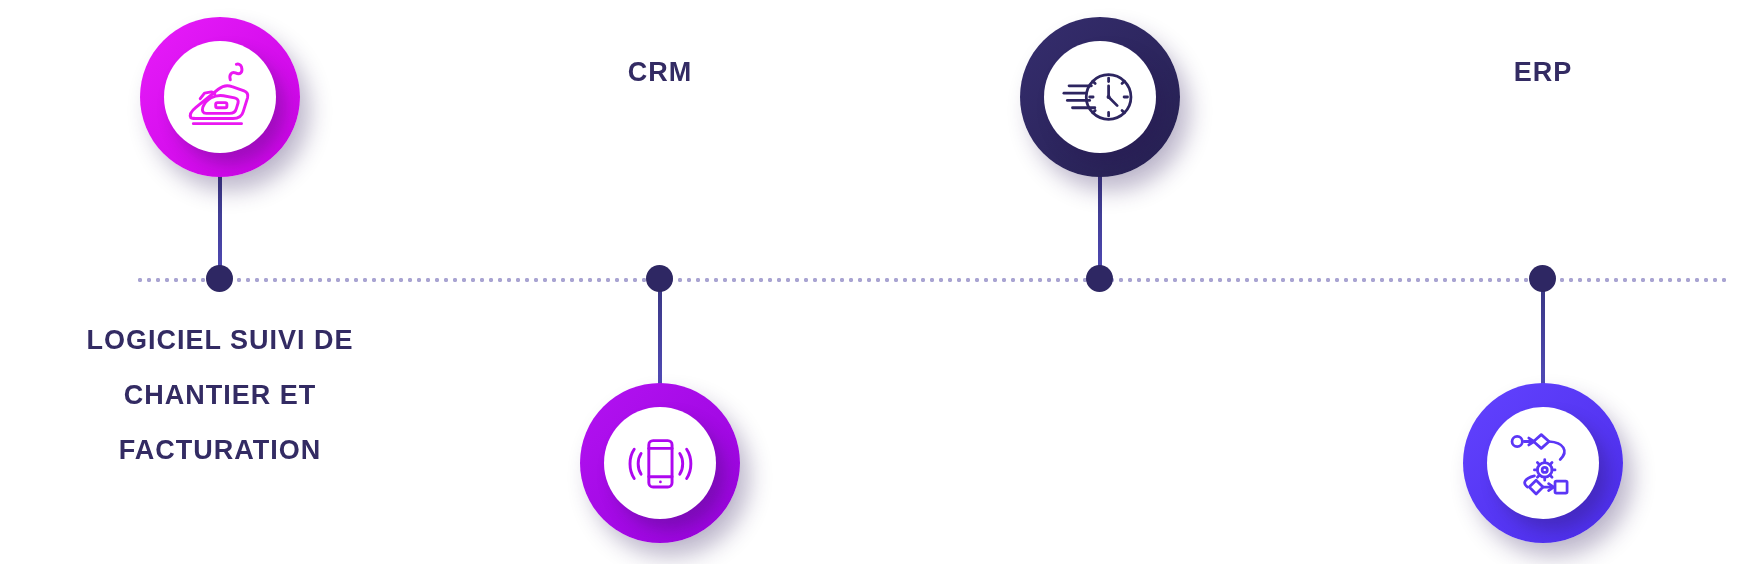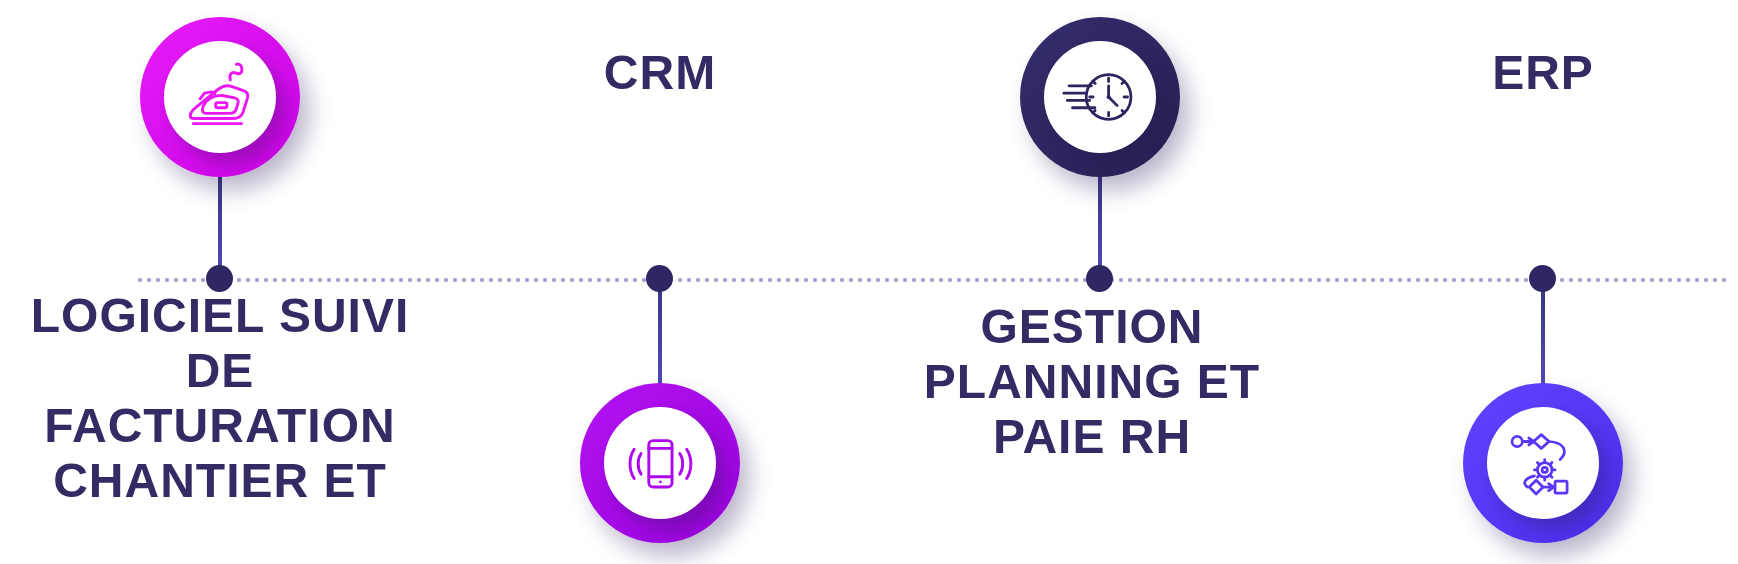--- a/index.html
+++ b/index.html
@@ -49,21 +49,21 @@
   }
   .ring-magenta { background: linear-gradient(135deg, #e81cfa, #c603e2); }
   .ring-purple  { background: linear-gradient(135deg, #b312f2, #9703da); }
   .ring-navy    { background: linear-gradient(135deg, #352d6e, #262051); }
   .ring-violet  { background: linear-gradient(135deg, #6242ff, #4b2de9); }
   .label {
     position: absolute;
     width: 440px;
     text-align: center;
     color: #332b63;
-    font-size: 48px;
+    font-size: 27px;
     font-weight: 700;
     line-height: 55px;
     letter-spacing: 1px;
   }
   svg.icon { display: block; }
 </style>
 </head>
 <body>
 
 <div class="canvas">
@@ -77,24 +77,24 @@
       <svg class="icon" width="86" height="86" viewBox="0 0 100 100" fill="none" stroke="#ea18f2" stroke-width="3.4" stroke-linecap="round" stroke-linejoin="round">
         <path d="M19 81 H75"></path>
         <path d="M16 74 C14 70 17 66 22 62 L48 41 C53 37 59 36 64 38 L78 43 C82 44.5 83 47 82 51 L77 67 C75.5 72.5 71 75 65 75 L22 75 C18.5 75 16.8 74.8 16 74 Z"></path>
         <path d="M30 62 C34 52 44 47 54 48.5 L67 51 C70.5 51.7 71.8 54 71 57 L69 63.5 C68 67.5 65 69 61 69 L34 69 C30 69 28.8 66 30 62 Z"></path>
         <rect x="45" y="56.5" width="13" height="6" rx="2"></rect>
         <path d="M27 52 L32 45.5 L40 44 L44 46.5"></path>
         <path d="M62 30 C60 24 64 20 68 22 C73 24.5 77 22 75 15 C74.2 12.4 71.5 11 69 12"></path>
       </svg>
     </div>
   </div>
-  <div class="label" style="left:0px; top:288px;">
+  <div class="label" style="left:0px; top:313px;">
     <div>LOGICIEL SUIVI DE</div>
+    <div>CHANTIER ET</div>
     <div>FACTURATION</div>
-    <div>CHANTIER ET</div>
   </div>
 
   <div class="connector" style="left:658px; top:279px; height:108px;"></div>
   <div class="node-dot" style="left:646px;"></div>
   <div class="label" style="left:440px; top:45px;">
     <div>CRM</div>
   </div>
   <div class="badge ring-purple" style="left:580px; top:383px;">
     <div class="inner">
       <svg class="icon" width="86" height="86" viewBox="0 0 100 100" fill="none" stroke="#ae07f0" stroke-width="3.4" stroke-linecap="round" stroke-linejoin="round">
@@ -127,25 +127,20 @@
         <path d="M60 50 V37"></path>
         <path d="M60 50 L70 60"></path>
         <circle cx="60" cy="50" r="2.4" fill="#2d2560" stroke="none"></circle>
         <path d="M14 37 H40"></path>
         <path d="M8 45.5 H34"></path>
         <path d="M12 54 H38"></path>
         <path d="M18 62.5 H44"></path>
       </svg>
     </div>
   </div>
-  <div class="label" style="left:872px; top:299px;">
-    <div>GESTION</div>
-    <div>PLANNING ET</div>
-    <div>PAIE RH</div>
-  </div>
 
   <div class="connector" style="left:1541px; top:279px; height:108px;"></div>
   <div class="node-dot" style="left:1529px;"></div>
   <div class="label" style="left:1323px; top:45px;">
     <div>ERP</div>
   </div>
   <div class="badge ring-violet" style="left:1463px; top:383px;">
     <div class="inner">
       <svg class="icon" width="86" height="86" viewBox="0 0 100 100" fill="none" stroke="#5b36f6" stroke-width="3.2" stroke-linecap="round" stroke-linejoin="round">
         <circle cx="20" cy="25" r="6"></circle>

